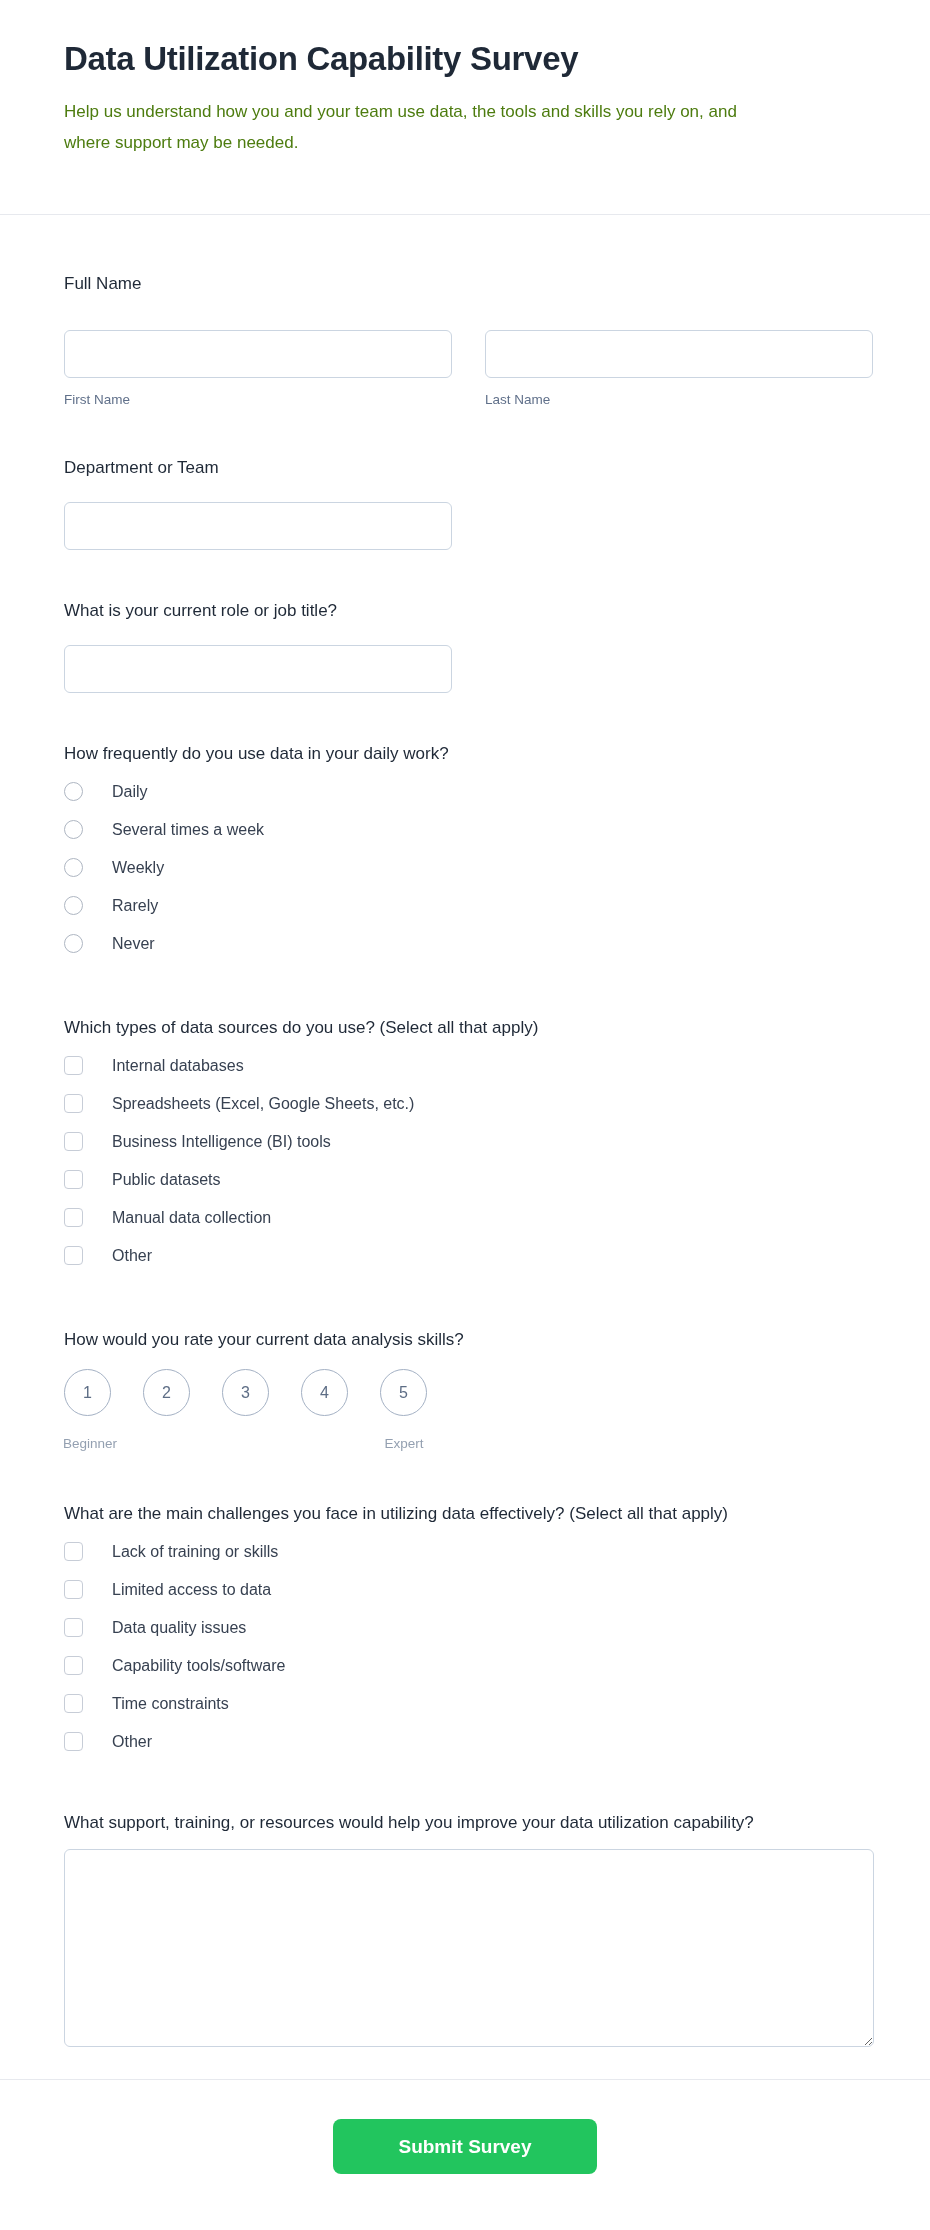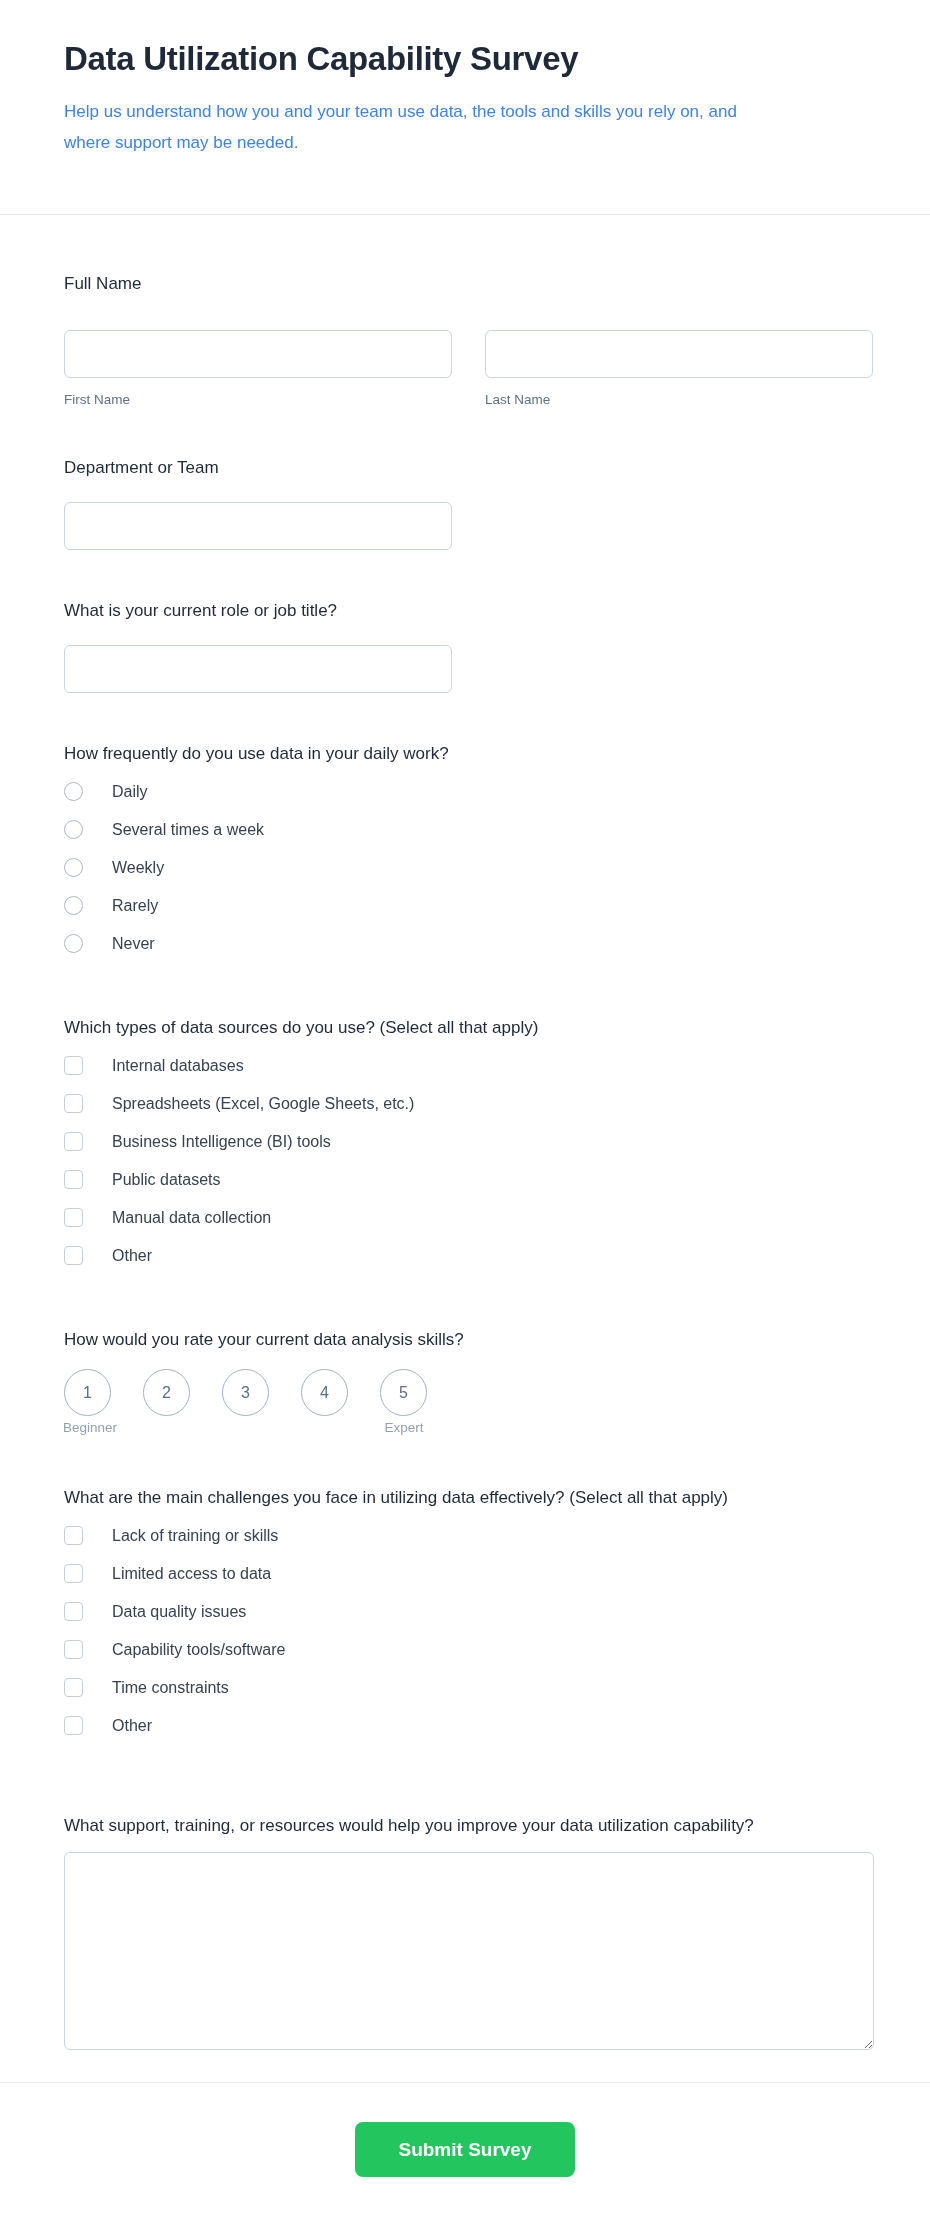--- a/index.html
+++ b/index.html
@@ -15,33 +15,33 @@
     font-size: 33px;
     font-weight: 700;
     letter-spacing: -0.3px;
     color: #1f2937;
     line-height: 42px;
   }
   .page-subtitle {
     margin-top: 16px;
     font-size: 17px;
     line-height: 31px;
-    color: #3b82f6;
+    color: #4d7c0f;
     max-width: 690px;
   }
   .divider {
     border: none;
     border-top: 1px solid #e7e9ee;
     margin: 0;
   }
   .form-body { padding: 0 56px 0 64px; }
   .section { margin-top: 48px; }
   .section.first { margin-top: 56px; }
   .section.gap-lg { margin-top: 62px; }
-  .section.gap-xl { margin-top: 78px; }
+  .section.gap-xl { margin-top: 59px; }
   .q-label {
     font-size: 17px;
     font-weight: 500;
     color: #1f2937;
     line-height: 25px;
     max-width: 720px;
   }
   .name-row { display: flex; gap: 33px; margin-top: 34px; }
   .field { width: 388px; }
   .text-input {
@@ -99,21 +99,21 @@
     border: 1.5px solid #a4b1c4;
     border-radius: 50%;
     background: #ffffff;
     display: flex; align-items: center; justify-content: center;
     font-family: "Liberation Sans", sans-serif;
     font-size: 16px;
     color: #5d6d85;
     cursor: pointer;
     padding: 0;
   }
-  .rating-labels { position: relative; height: 17px; margin-top: 4px; }
+  .rating-labels { position: relative; height: 17px; margin-top: 20px; }
   .rating-min, .rating-max {
     position: absolute;
     top: 0;
     transform: translateX(-50%);
     font-size: 13.5px;
     color: #94a0b1;
     white-space: nowrap;
   }
   .rating-min { left: 26px; }
   .rating-max { left: 340px; }
@@ -133,21 +133,21 @@
     outline: none;
     resize: both;
   }
   .footer-divider { margin-top: 32px; }
   .footer {
     display: flex;
     justify-content: center;
     padding: 39px 0 53px 0;
   }
   .submit-button {
-    width: 220px;
+    width: 264px;
     height: 55px;
     border: none;
     border-radius: 8px;
     background: #22c55e;
     color: #ffffff;
     font-family: "Liberation Sans", sans-serif;
     font-size: 19px;
     font-weight: 600;
     cursor: pointer;
   }

